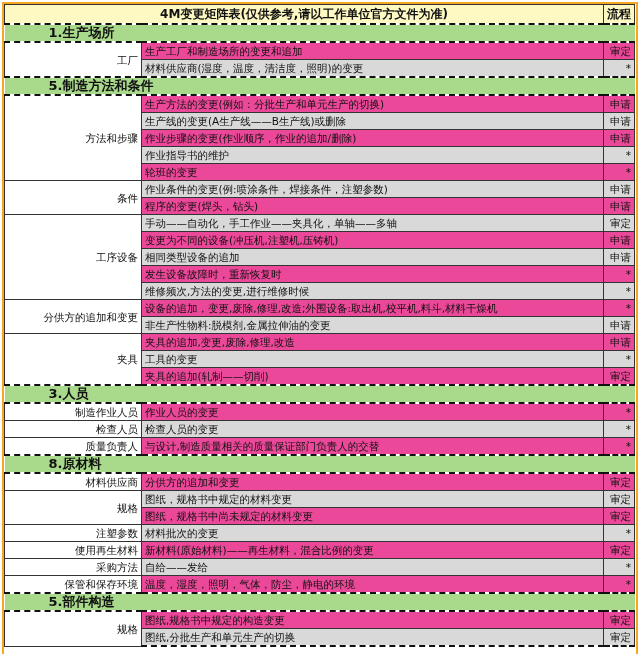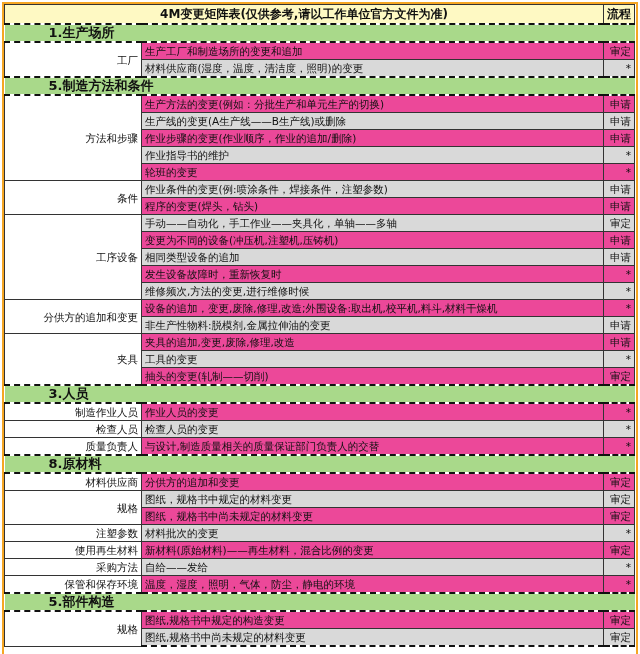--- a/index.html
+++ b/index.html
@@ -120,21 +120,21 @@
         <tr class="w">
           <td class="cat" rowspan="3">夹具</td>
           <td class="desc">夹具的追加,变更,废除,修理,改造</td>
           <td class="flow">申请</td>
         </tr>
         <tr class="g">
           <td class="desc">工具的变更</td>
           <td class="flow">*</td>
         </tr>
         <tr class="w last">
-          <td class="desc">抽头的变更(轧制——切削)</td>
+          <td class="desc">夹具的追加(轧制——切削)</td>
           <td class="flow">审定</td>
         </tr>
         <tr class="section">
           <td colspan="3">3.人员</td>
         </tr>
         <tr class="w">
           <td class="cat" rowspan="1">制造作业人员</td>
           <td class="desc">作业人员的变更</td>
           <td class="flow">*</td>
         </tr>
@@ -187,21 +187,21 @@
         </tr>
         <tr class="section">
           <td colspan="3">5.部件构造</td>
         </tr>
         <tr class="w">
           <td class="cat" rowspan="2">规格</td>
           <td class="desc">图纸,规格书中规定的构造变更</td>
           <td class="flow">审定</td>
         </tr>
         <tr class="g last">
-          <td class="desc">图纸,规格书中尚未规定的材料变更</td>
+          <td class="desc">图纸,分批生产和单元生产的切换</td>
           <td class="flow">审定</td>
         </tr>
       </tbody>
   </table>
 </div>
 
 <div class="wm">
 </div>
 
 </body></html>

